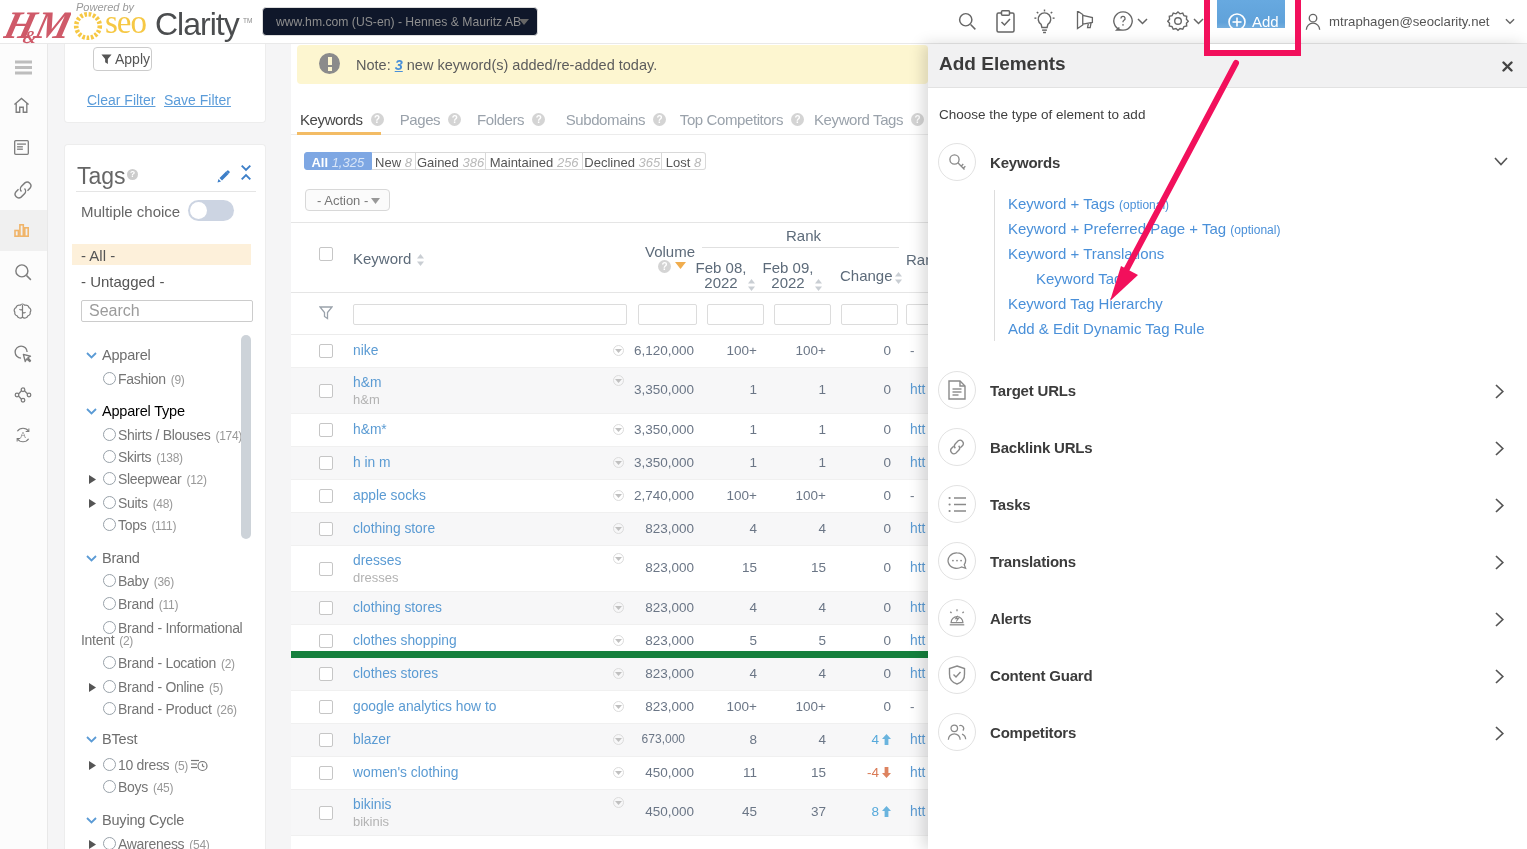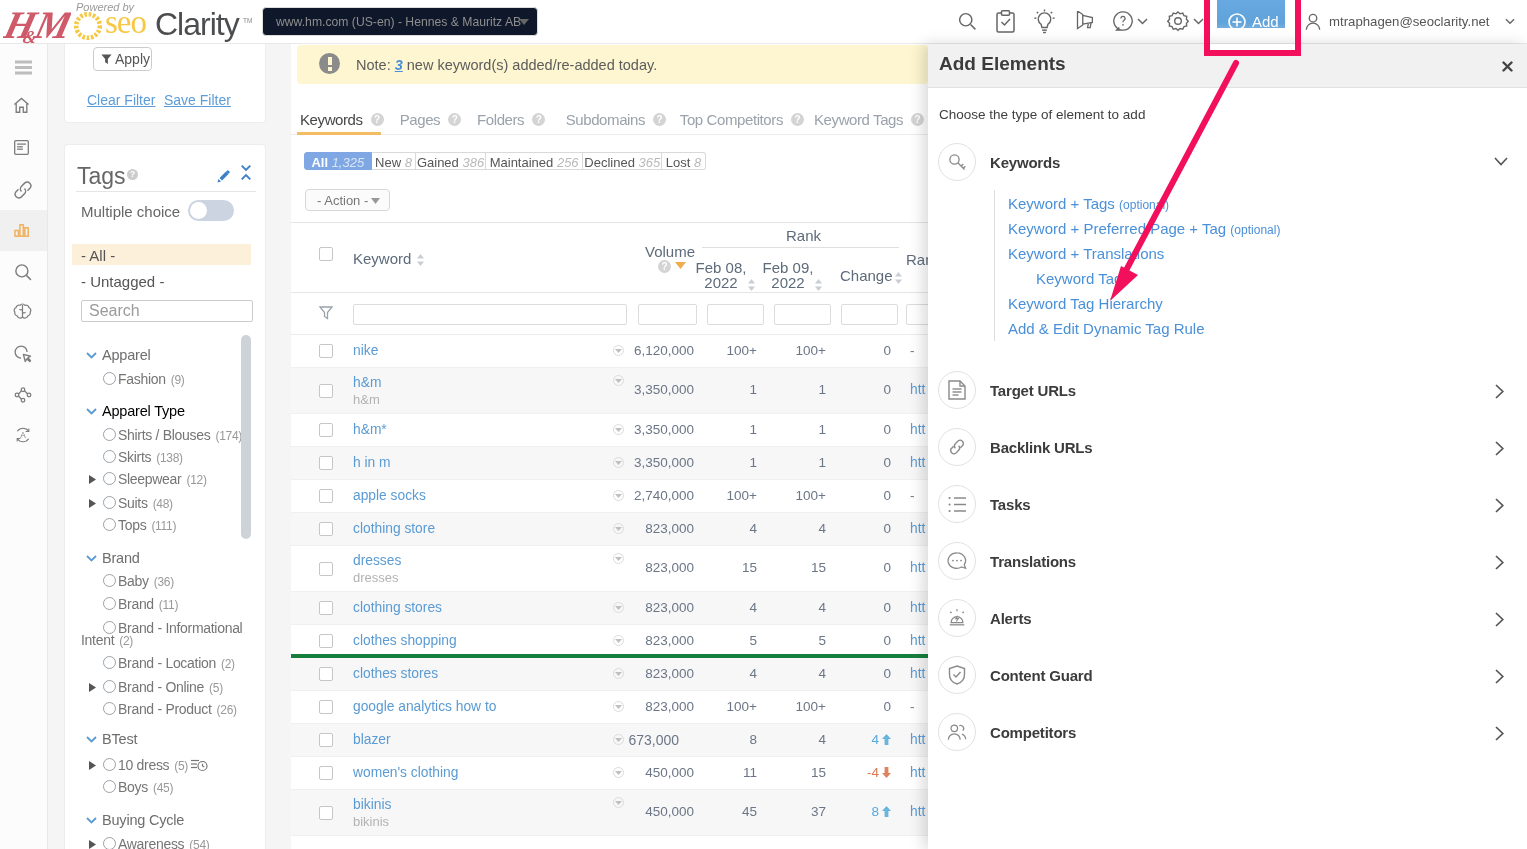--- a/index.html
+++ b/index.html
@@ -348,21 +348,21 @@
           <svg width="7" height="4" viewBox="0 0 7 4">
             <path d="M0 0 L7 0 L3.5 4 Z" fill="#c0c0c0"></path>
           </svg>
         </div>
         <div class="abs" style="left:283px;top:8px;width:120px;text-align:right;font-size:13.5px;color:#6b7686;">823,000</div>
         <div class="abs" style="left:396px;top:8px;width:70px;text-align:right;font-size:13.5px;color:#6b7686;">4</div>
         <div class="abs" style="left:465px;top:8px;width:70px;text-align:right;font-size:13.5px;color:#6b7686;">4</div>
         <div class="abs" style="left:500px;top:8px;width:100px;text-align:right;font-size:13.5px;color:#6b7686;">0</div>
         <div class="abs" style="left:619px;top:8px;font-size:13.8px;color:#5b9bd3;">htt</div>
       </div>
-      <div class="abs" style="left:0;top:581px;width:637px;height:33px;background:#fff;border-bottom:4px solid #15803d;">
+      <div class="abs" style="left:0;top:581px;width:637px;height:33px;background:#fff;border-bottom:7px solid #15803d;">
         <div class="abs" style="left:28px;top:9px;width:14px;height:14px;border:1px solid #c6c6c6;border-radius:2px;background:#fff;"></div>
         <div class="abs" style="left:62px;top:8px;font-size:13.8px;color:#5b9bd3;white-space:nowrap;">clothes shopping</div>
         <div class="abs" style="left:322px;top:10px;width:11px;height:11px;border:1px solid #dcdcdc;border-radius:50%;display:flex;align-items:center;justify-content:center;">
           <svg width="7" height="4" viewBox="0 0 7 4">
             <path d="M0 0 L7 0 L3.5 4 Z" fill="#c0c0c0"></path>
           </svg>
         </div>
         <div class="abs" style="left:283px;top:8px;width:120px;text-align:right;font-size:13.5px;color:#6b7686;">823,000</div>
         <div class="abs" style="left:396px;top:8px;width:70px;text-align:right;font-size:13.5px;color:#6b7686;">5</div>
         <div class="abs" style="left:465px;top:8px;width:70px;text-align:right;font-size:13.5px;color:#6b7686;">5</div>
@@ -398,21 +398,21 @@
         <div class="abs" style="left:619px;top:8px;font-size:13.5px;color:#6b7686;">-</div>
       </div>
       <div class="abs" style="left:0;top:680px;width:637px;height:33px;background:#f7f7f8;border-bottom:1px solid #f0f0f0;">
         <div class="abs" style="left:28px;top:9px;width:14px;height:14px;border:1px solid #c6c6c6;border-radius:2px;background:#fff;"></div>
         <div class="abs" style="left:62px;top:8px;font-size:13.8px;color:#5b9bd3;white-space:nowrap;">blazer</div>
         <div class="abs" style="left:322px;top:10px;width:11px;height:11px;border:1px solid #dcdcdc;border-radius:50%;display:flex;align-items:center;justify-content:center;">
           <svg width="7" height="4" viewBox="0 0 7 4">
             <path d="M0 0 L7 0 L3.5 4 Z" fill="#c0c0c0"></path>
           </svg>
         </div>
-        <div class="abs" style="left:268px;top:8px;width:120px;text-align:right;font-size:14px;color:#6b7686;">673,000</div>
+        <div class="abs" style="left:274px;top:8px;width:120px;text-align:right;font-size:12px;color:#6b7686;">673,000</div>
         <div class="abs" style="left:396px;top:8px;width:70px;text-align:right;font-size:13.5px;color:#6b7686;">8</div>
         <div class="abs" style="left:465px;top:8px;width:70px;text-align:right;font-size:13.5px;color:#6b7686;">4</div>
         <div class="abs" style="left:500px;top:8px;width:100px;text-align:right;font-size:13.5px;color:#56a9db;">4<svg width="9" height="11" viewBox="0 0 9 11" style="vertical-align:-1px;margin-left:3px;">
             <path d="M4.5 0 L9 5 H6.4 V11 H2.6 V5 H0 Z" fill="#6ab4de"></path>
           </svg></div>
         <div class="abs" style="left:619px;top:8px;font-size:13.8px;color:#5b9bd3;">htt</div>
       </div>
       <div class="abs" style="left:0;top:713px;width:637px;height:33px;background:#fff;border-bottom:1px solid #f0f0f0;">
         <div class="abs" style="left:28px;top:9px;width:14px;height:14px;border:1px solid #c6c6c6;border-radius:2px;background:#fff;"></div>
         <div class="abs" style="left:62px;top:8px;font-size:13.8px;color:#5b9bd3;white-space:nowrap;">women's clothing</div>

